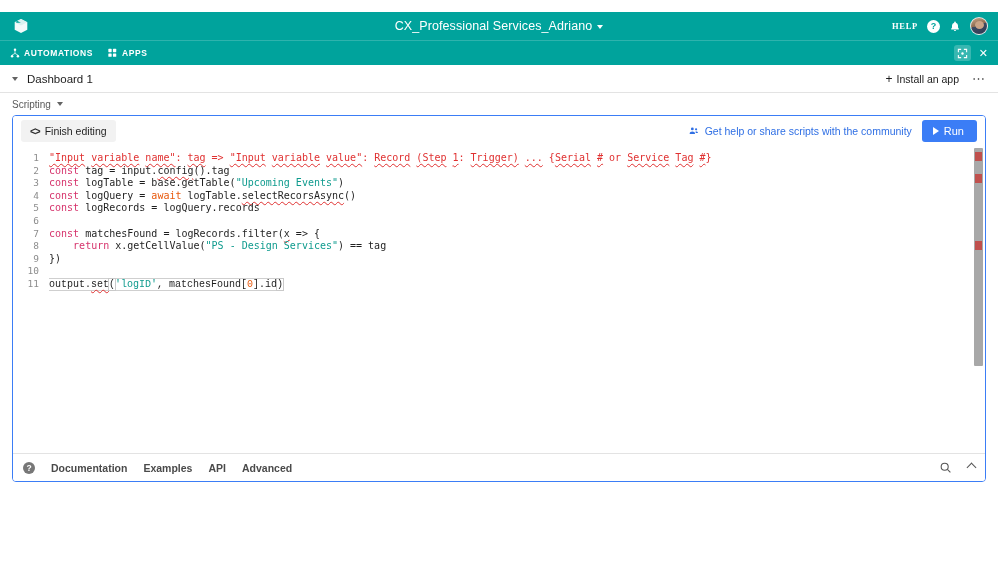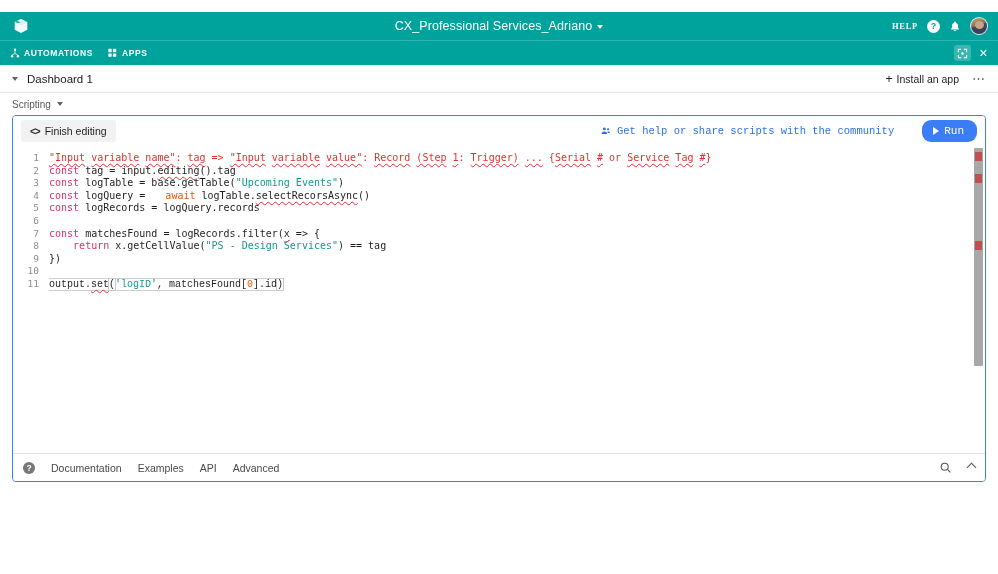--- a/index.html
+++ b/index.html
@@ -105,28 +105,28 @@
   .panel-toolbar {
     height: 30px; display: flex; align-items: center;
     padding: 0 8px; background: #ffffff; flex: 0 0 auto;
   }
   .finish-btn {
     display: flex; align-items: center; gap: 5px;
     background: #f2f2f2; border-radius: 3px;
     padding: 5px 9px; color: #1f1f1f; font-size: 10.5px;
   }
   .code-glyph { font-size: 10px; font-weight: bold; color: #2b2b2b; letter-spacing: -1px; }
-  .toolbar-right { margin-left: auto; display: flex; gap: 10px; font-family: Liberation Mono, monospace; }
+  .toolbar-right { margin-left: auto; display: flex; gap: 10px; }
   .community-link {
     color: #2f6fe4; font-size: 10.5px; display: flex; align-items: center; gap: 5px;
   }
   .run-btn {
-    background: #3b7df6; color: #ffffff; border-radius: 9px;
+    background: #3b7df6; color: #ffffff; border-radius: 3px;
     font-size: 11px; padding: 5px 13px 5px 11px;
-    display: flex; align-items: center; gap: 5px; margin-left: 18px;
+    display: flex; align-items: center; gap: 5px;
   }
   .play-tri {
     width: 0; height: 0;
     border-top: 4px solid transparent; border-bottom: 4px solid transparent;
     border-left: 6px solid #ffffff;
   }
 
   
   .editor-wrap { flex: 1 1 auto; position: relative; overflow: hidden; background: #fff; }
   .editor {
@@ -134,21 +134,21 @@
     font-size: 10px; line-height: 12.6px;
     padding-top: 6px;
   }
   .code-line { display: flex; height: 12.6px; white-space: pre; }
   .ln {
     width: 36px; min-width: 36px; text-align: right; padding-right: 10px;
     color: #8d8d8d; font-size: 9.5px;
   }
   .code-txt { color: #1f1f1f; }
   .kw { color: #d6336c; }
-  .kw2 { color: #e8590c; margin-left: 14px; }
+  .kw2 { color: #e8590c; }
   .str { color: #0f9b8e; }
   .num { color: #e8590c; }
   .cmt { color: #e03131; }
   .spell {
     text-decoration: underline wavy #e03131;
     text-decoration-thickness: .8px;
     text-underline-offset: 2px;
   }
   .brk { outline: 1px solid #c9c9c9; }
   .line11-row .code-txt { background: transparent; font-family: Liberation Mono, monospace; }
@@ -169,21 +169,21 @@
     height: 28px; border-top: 1px solid #e3e3e3;
     display: flex; align-items: center; padding: 0 10px; gap: 16px;
     background: #ffffff; flex: 0 0 auto;
   }
   .help-dot {
     width: 12px; height: 12px; border-radius: 50%;
     background: #777777; color: #ffffff;
     font-size: 8.5px; font-weight: bold;
     display: flex; align-items: center; justify-content: center;
   }
-  .foot-link { color: #4a4a4a; font-size: 10.5px; }
+  .foot-link { color: #4a4a4a; font-size: 10.5px; font-weight: bold; }
   .footer-right { margin-left: auto; display: flex; align-items: center; gap: 16px; }
   .chev-up {
     width: 7px; height: 7px; border-left: 1.3px solid #555;
     border-top: 1.3px solid #555; transform: rotate(45deg);
   }
   svg { display: block; }
 </style>
 </head>
 <body>
 
@@ -290,21 +290,21 @@
   <div class="editor-wrap">
     <div class="editor">
 
       <div class="code-line">
         <span class="ln">1</span>
         <span class="code-txt cmt"><span class="spell">"Input</span> <span class="spell">variable</span> <span class="spell">name"</span>: <span class="spell">tag</span> =&gt; <span class="spell">"Input</span> <span class="spell">variable</span> <span class="spell">value"</span>: <span class="spell">Record</span> <span class="spell">(Step</span> <span class="spell">1</span>: <span class="spell">Trigger)</span> <span class="spell">...</span> {<span class="spell">Serial</span> <span class="spell">#</span> or <span class="spell">Service</span> <span class="spell">Tag</span> <span class="spell">#</span>}</span>
       </div>
 
       <div class="code-line">
         <span class="ln">2</span>
-        <span class="code-txt"><span class="kw">const</span> tag = input.<span class="spell">editing</span>().tag</span>
+        <span class="code-txt"><span class="kw">const</span> tag = input.<span class="spell">config</span>().tag</span>
       </div>
 
       <div class="code-line">
         <span class="ln">3</span>
         <span class="code-txt"><span class="kw">const</span> logTable = base.getTable(<span class="str">"Upcoming Events"</span>)</span>
       </div>
 
       <div class="code-line">
         <span class="ln">4</span>
         <span class="code-txt"><span class="kw">const</span> logQuery = <span class="kw2">await</span> logTable.<span class="spell">selectRecorsAsync</span>()</span>

